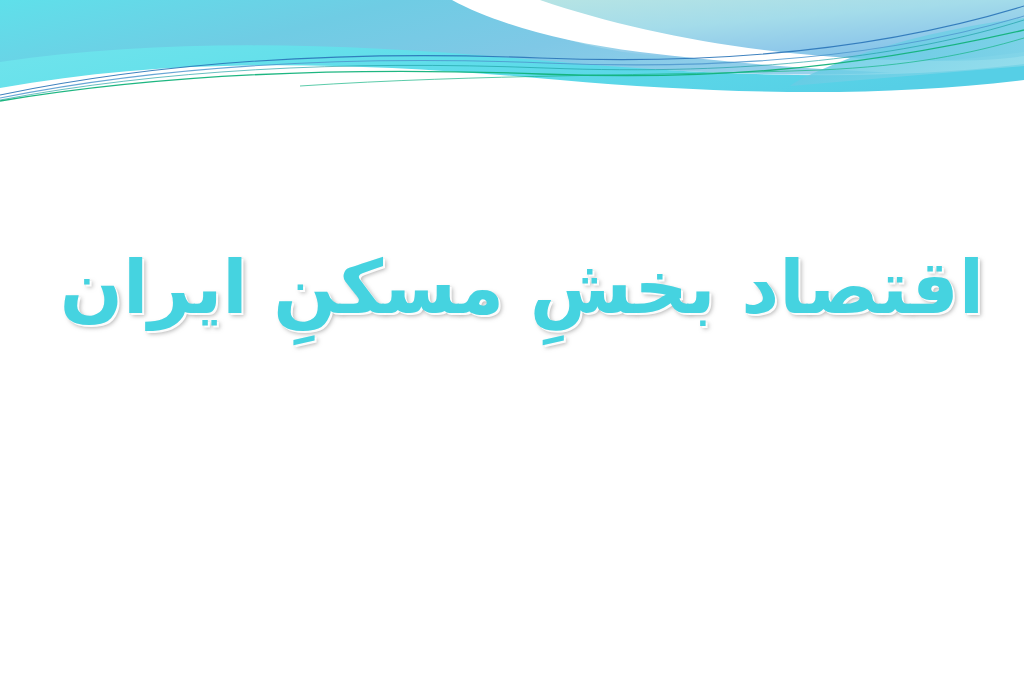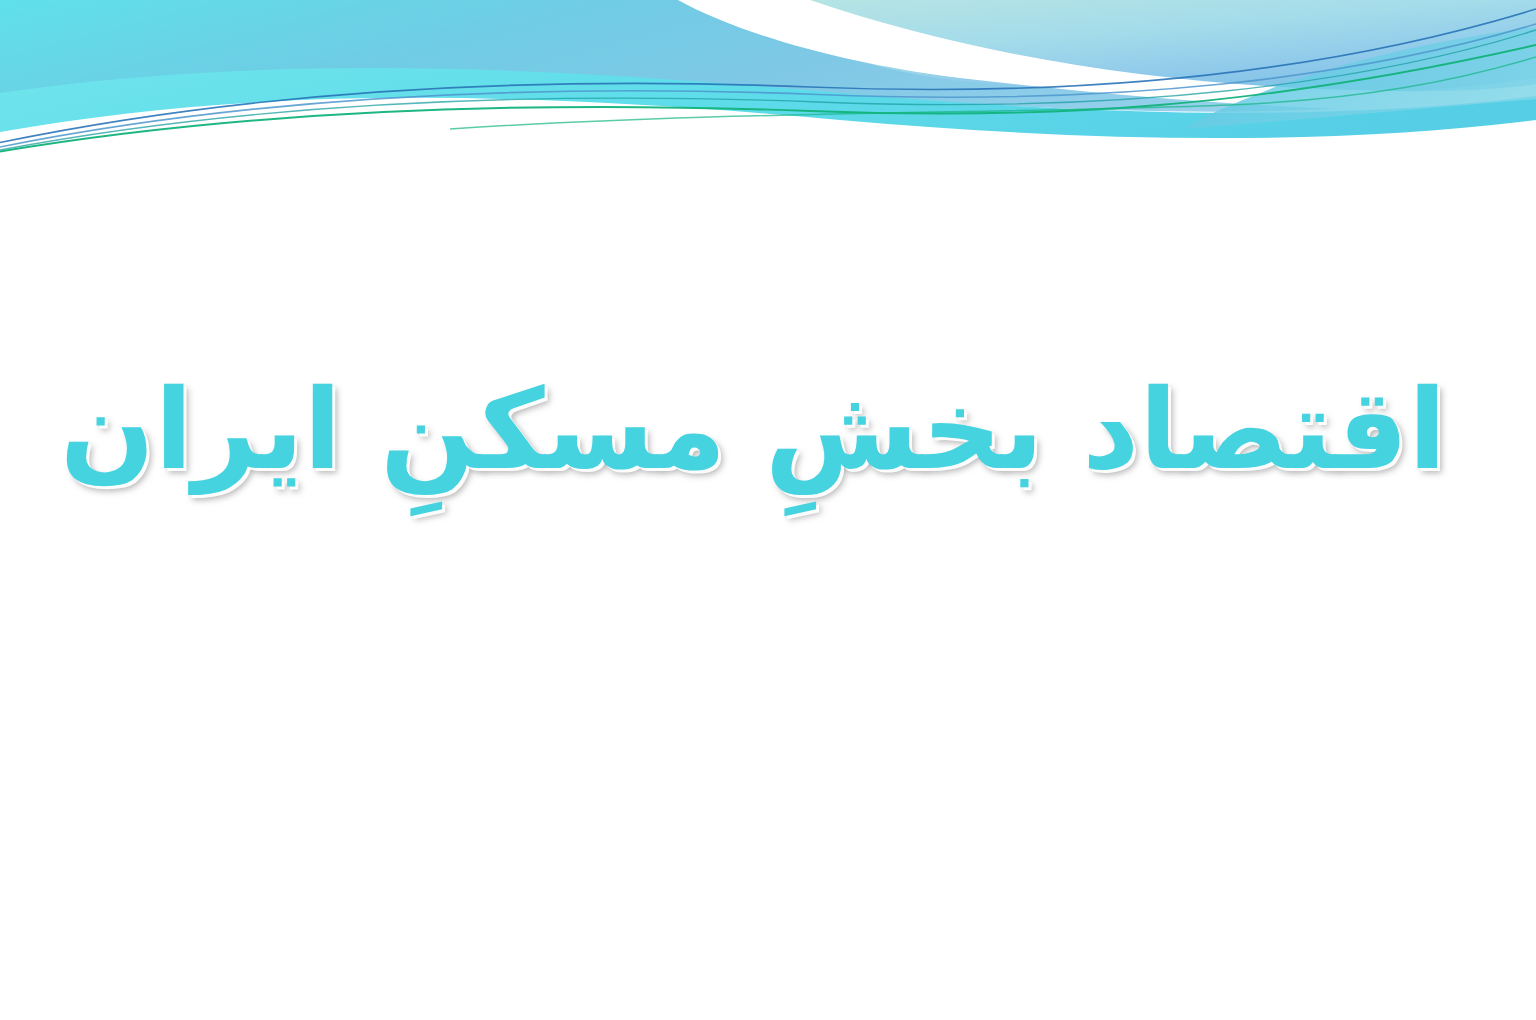--- a/index.html
+++ b/index.html
@@ -37,21 +37,21 @@
 
   
   .title-block {
     position: absolute;
     left: 0;
     top: 0;
     width: 1024px;
     height: 680px;
     display: flex;
     align-items: center;
-    justify-content: flex-end;
+    justify-content: flex-start;
     border-radius: 22px;
   }
   .title-text {
     direction: rtl;
     unicode-bidi: embed;
     text-align: center;
     font-family: "DejaVu Sans", "Liberation Sans", sans-serif;
     font-size: 74px;
     font-weight: bold;
     line-height: 1.25;

